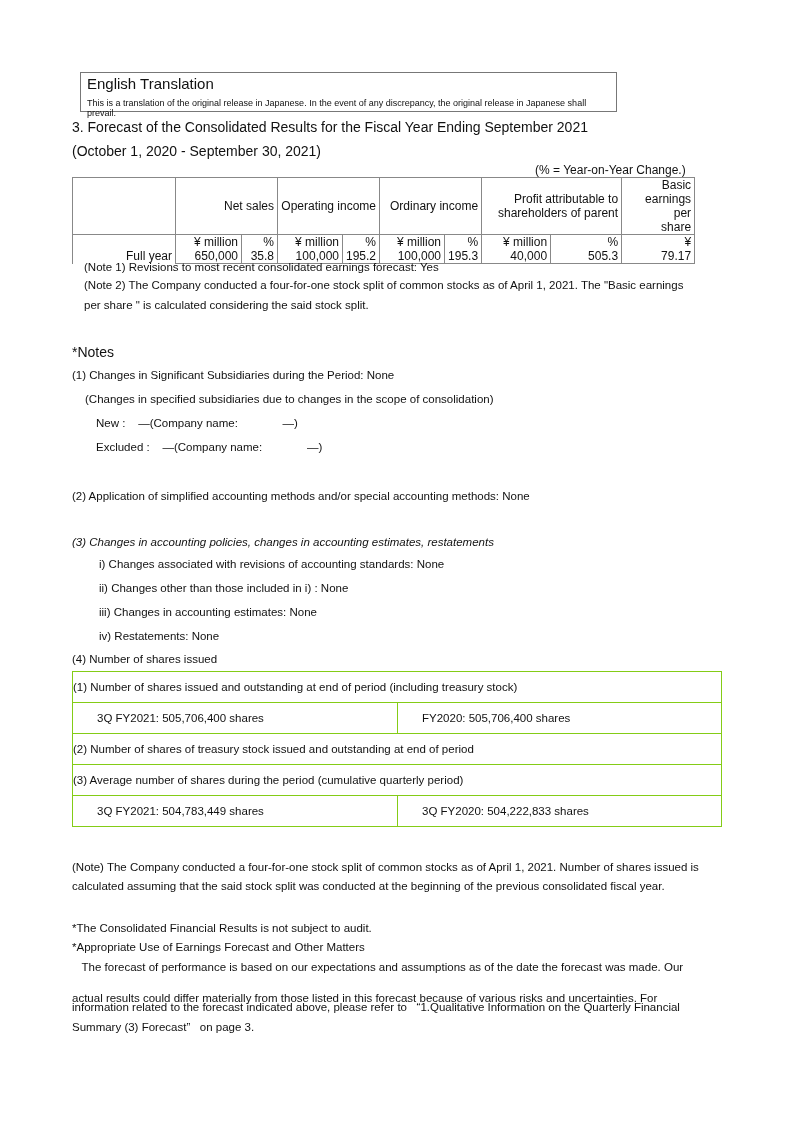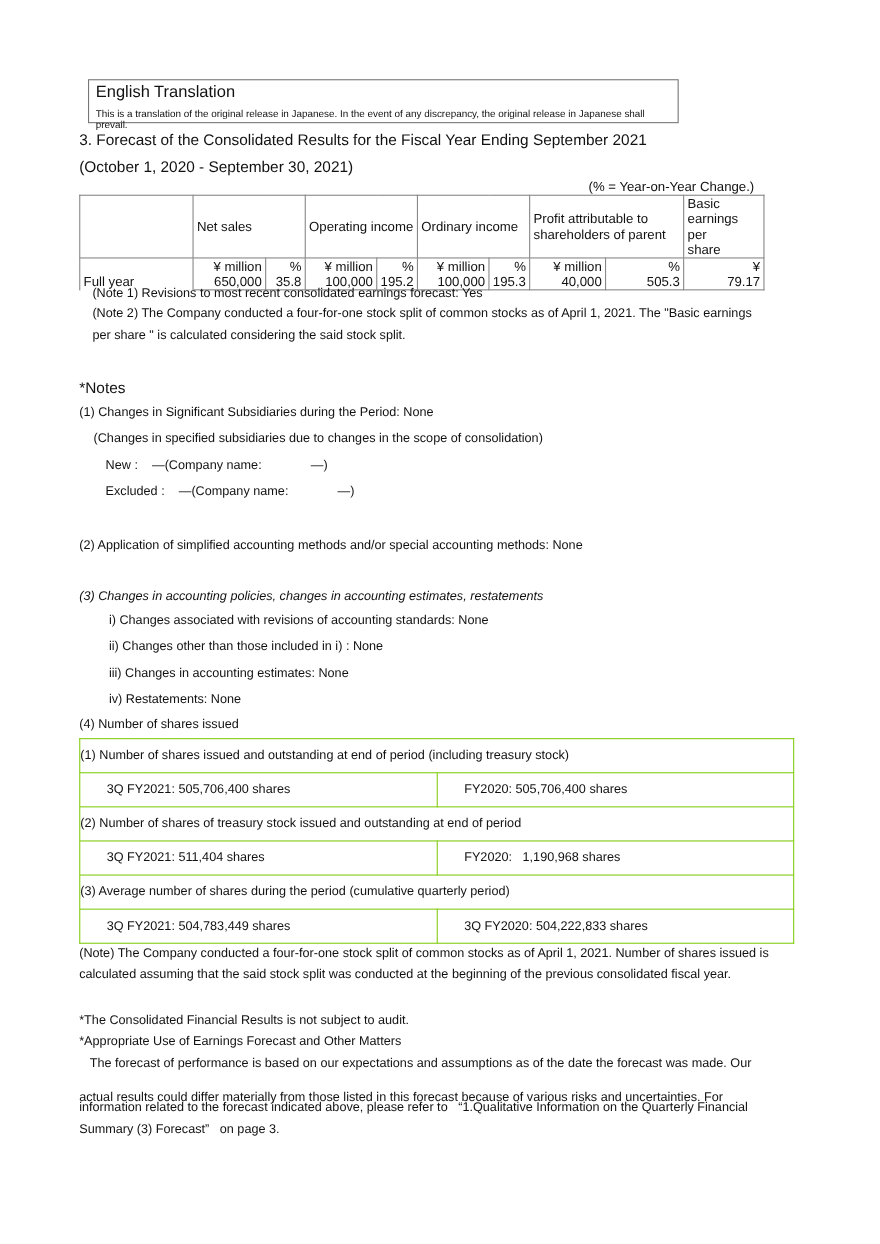--- a/index.html
+++ b/index.html
@@ -6,21 +6,21 @@
   body { width: 800px; height: 1131px; position: relative; font-family: "Liberation Sans", sans-serif; color: #111; overflow: hidden; }
   .abs { position: absolute; white-space: nowrap; }
   .banner { position: absolute; left: 80px; top: 72px; width: 537px; height: 40px; border: 1px solid #777; box-sizing: border-box; }
   .banner .title { position: absolute; left: 6px; top: 2px; font-size: 15px; }
   .banner .sub { position: absolute; left: 6px; top: 25px; font-size: 9px; }
   .h1 { font-size: 14px; }
   .t12 { font-size: 12px; }
   .t11 { font-size: 11.5px; }
 
   table.fc { position: absolute; left: 72px; top: 177px; border-collapse: collapse; font-size: 12px; }
-  table.fc td { border: 1px solid #888; padding: 0 3px; text-align: left; height: 14px; line-height: 14px; }
+  table.fc td { border: 1px solid #888; padding: 0 3px; text-align: right; height: 14px; line-height: 14px; }
   table.fc td.hdr { height: 40px; line-height: 14px; }
   table.fc td.r { text-align: right; }
   table.fc .unit td { border-bottom: none; }
   table.fc .val td { border-top: none; }
   table.fc td.lbl { border-right: 1px solid #888; }
 
   table.sh { position: absolute; left: 72px; top: 671px; width: 650px; border-collapse: collapse; font-size: 11.5px; }
   table.sh td { border: 1px solid #84cc16; height: 30px; padding: 0 0 0 0; }
   table.sh td.full { padding-left: 0px; }
   table.sh td.half { padding-left: 24px; width: 300px; }
@@ -105,24 +105,20 @@
     <td class="full" colspan="2">(1) Number of shares issued and outstanding at end of period (including treasury stock)</td>
   </tr>
   <tr>
     <td class="half">3Q FY2021: 505,706,400 shares</td>
     <td class="half2">FY2020: 505,706,400 shares</td>
   </tr>
   <tr>
     <td class="full" colspan="2">(2) Number of shares of treasury stock issued and outstanding at end of period</td>
   </tr>
   <tr>
-    <td class="half">3Q FY2021: 511,404 shares</td>
-    <td class="half2">FY2020:&nbsp;&nbsp;&nbsp;1,190,968 shares</td>
-  </tr>
-  <tr>
     <td class="full" colspan="2">(3) Average number of shares during the period (cumulative quarterly period)</td>
   </tr>
   <tr>
     <td class="half">3Q FY2021: 504,783,449 shares</td>
     <td class="half2">3Q FY2020: 504,222,833 shares</td>
   </tr>
 </tbody>
   </table>
 
 <div class="abs t11" style="left:72px; top:861px;">(Note) The Company conducted a four-for-one stock split of common stocks as of April 1, 2021. Number of shares issued is</div>

